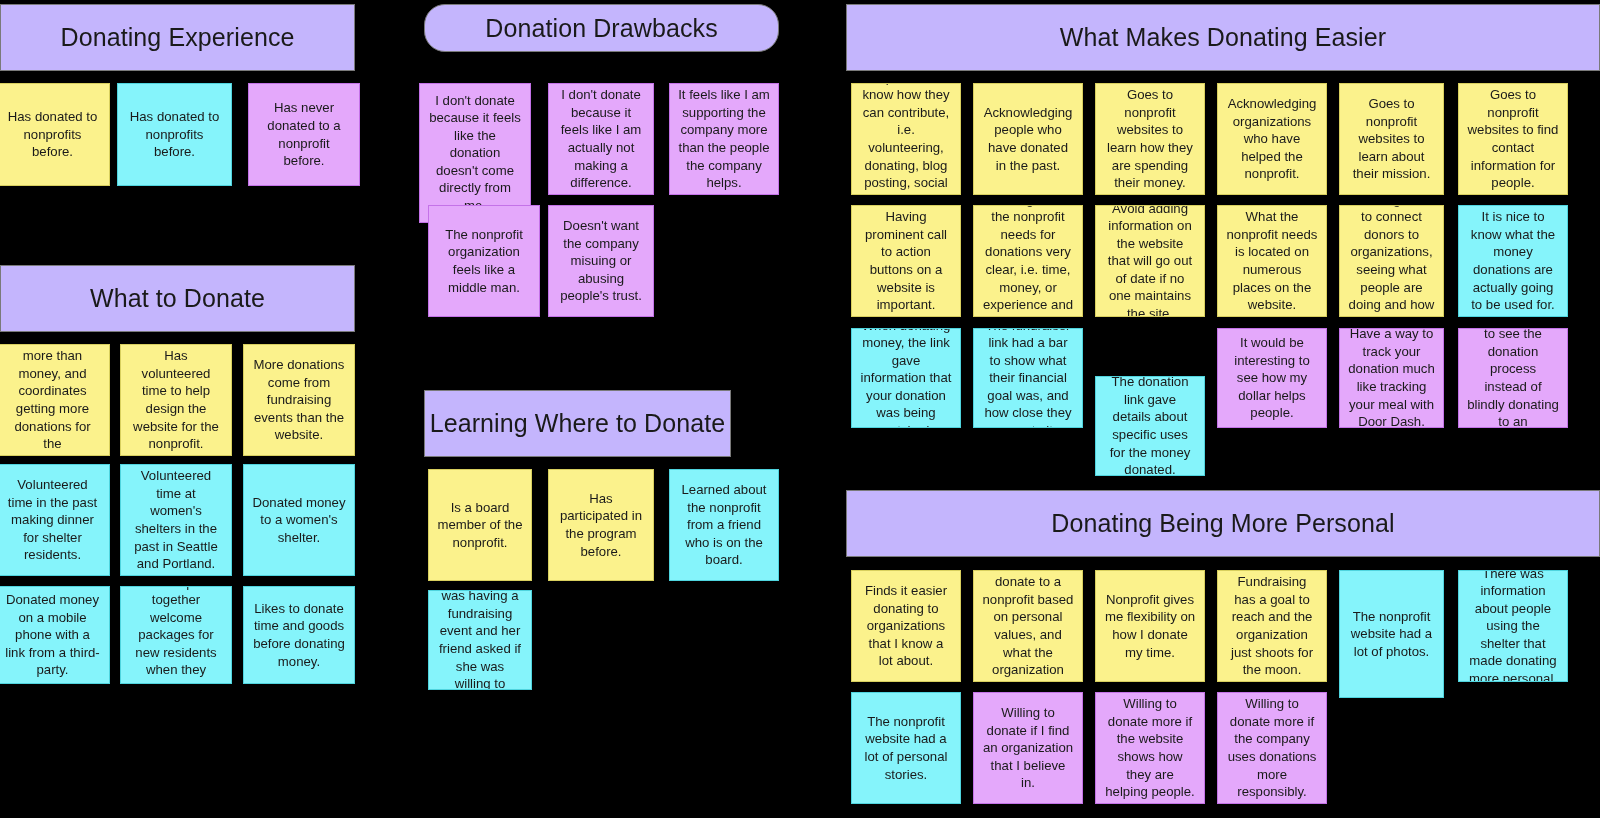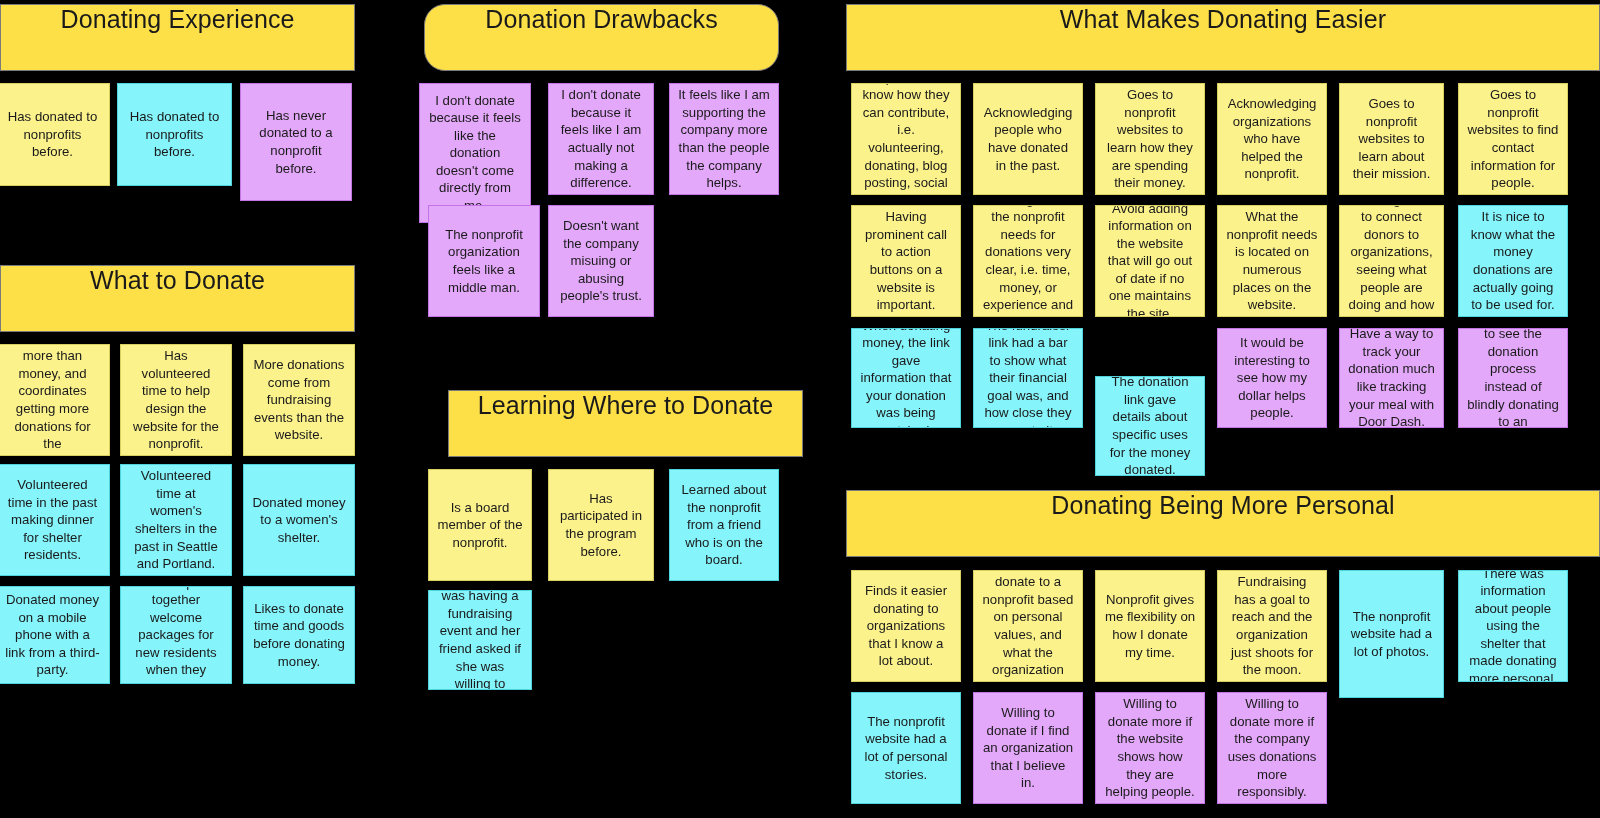--- a/index.html
+++ b/index.html
@@ -13,23 +13,24 @@
     font-family: "Liberation Sans", sans-serif;
   }
   #board {
     position: relative;
     width: 1600px;
     height: 818px;
     background: #000000;
   }
   .group-header {
     position: absolute;
-    background: #fde047;
+    background: #c4b5fd;
     border: 1px solid #7A7A7A;
     display: flex;
+    align-items: center;
     justify-content: center;
     color: #1A1A1A;
     font-weight: 400;
     letter-spacing: 0.1px;
   }
   .group-header-title {
     font-size: 25px;
     line-height: 1.15;
     white-space: nowrap;
   }
@@ -56,21 +57,21 @@
 <div id="board">
     <div class="group-header" style="left: 0px; top: 4px; width: 355px; height: 67px;">
       <span class="group-header-title">Donating Experience</span>
     </div>
     <div class="card yellow" style="left: -5px; top: 83px; width: 115px; height: 103px;">
       <span class="card-text">Has donated to nonprofits before.</span>
     </div>
     <div class="card cyan" style="left: 117px; top: 83px; width: 115px; height: 103px;">
       <span class="card-text">Has donated to nonprofits before.</span>
     </div>
-    <div class="card purple" style="left: 240px; top: 83px; width: 112px; height: 118px;">
+    <div class="card purple" style="left: 248px; top: 83px; width: 112px; height: 103px;">
       <span class="card-text">Has never donated to a nonprofit before.</span>
     </div>
     <div class="group-header" style="left: 0px; top: 265px; width: 355px; height: 67px;">
       <span class="group-header-title">What to Donate</span>
     </div>
     <div class="card yellow" style="left: -5px; top: 344px; width: 115px; height: 112px;">
       <span class="card-text">Donates time more than money, and coordinates getting more donations for the organization.</span>
     </div>
     <div class="card yellow" style="left: 243px; top: 344px; width: 112px; height: 112px;">
       <span class="card-text">More donations come from fundraising events than the website.</span>
@@ -89,39 +90,39 @@
     </div>
     <div class="card cyan" style="left: -5px; top: 586px; width: 115px; height: 98px;">
       <span class="card-text">Donated money on a mobile phone with a link from a third-party.</span>
     </div>
     <div class="card cyan" style="left: 120px; top: 586px; width: 112px; height: 98px;">
       <span class="card-text">Shelter puts together welcome packages for new residents when they move in.</span>
     </div>
     <div class="card cyan" style="left: 243px; top: 586px; width: 112px; height: 98px;">
       <span class="card-text">Likes to donate time and goods before donating money.</span>
     </div>
-    <div class="group-header" style="left: 424px; top: 4px; width: 355px; height: 67px; border-radius: 21px;">
+    <div class="group-header" style="left: 424px; top: 4px; width: 355px; height: 48px; border-radius: 21px;">
       <span class="group-header-title">Donation Drawbacks</span>
     </div>
     <div class="card purple" style="left: 412px; top: 83px; width: 112px; height: 140px; margin-left: 7px;">
       <span class="card-text">I don't donate because it feels like the donation doesn't come directly from me.</span>
     </div>
     <div class="card purple" style="left: 548px; top: 83px; width: 106px; height: 112px;">
       <span class="card-text">I don't donate because it feels like I am actually not making a difference.</span>
     </div>
     <div class="card purple" style="left: 669px; top: 83px; width: 110px; height: 112px;">
       <span class="card-text">It feels like I am supporting the company more than the people the company helps.</span>
     </div>
     <div class="card purple" style="left: 428px; top: 205px; width: 112px; height: 112px;">
       <span class="card-text">The nonprofit organization feels like a middle man.</span>
     </div>
     <div class="card purple" style="left: 548px; top: 205px; width: 106px; height: 112px;">
       <span class="card-text">Doesn't want the company misuing or abusing people's trust.</span>
     </div>
-    <div class="group-header" style="left: 448px; top: 390px; width: 355px; height: 67px;">
+    <div class="group-header" style="left: 424px; top: 390px; width: 307px; height: 67px;">
       <span class="group-header-title">Learning Where to Donate</span>
     </div>
     <div class="card yellow" style="left: 428px; top: 469px; width: 104px; height: 112px;">
       <span class="card-text">Is a board member of the nonprofit.</span>
     </div>
     <div class="card yellow" style="left: 548px; top: 469px; width: 106px; height: 112px;">
       <span class="card-text">Has participated in the program before.</span>
     </div>
     <div class="card cyan" style="left: 669px; top: 469px; width: 110px; height: 112px;">
       <span class="card-text">Learned about the nonprofit from a friend who is on the board.</span>

